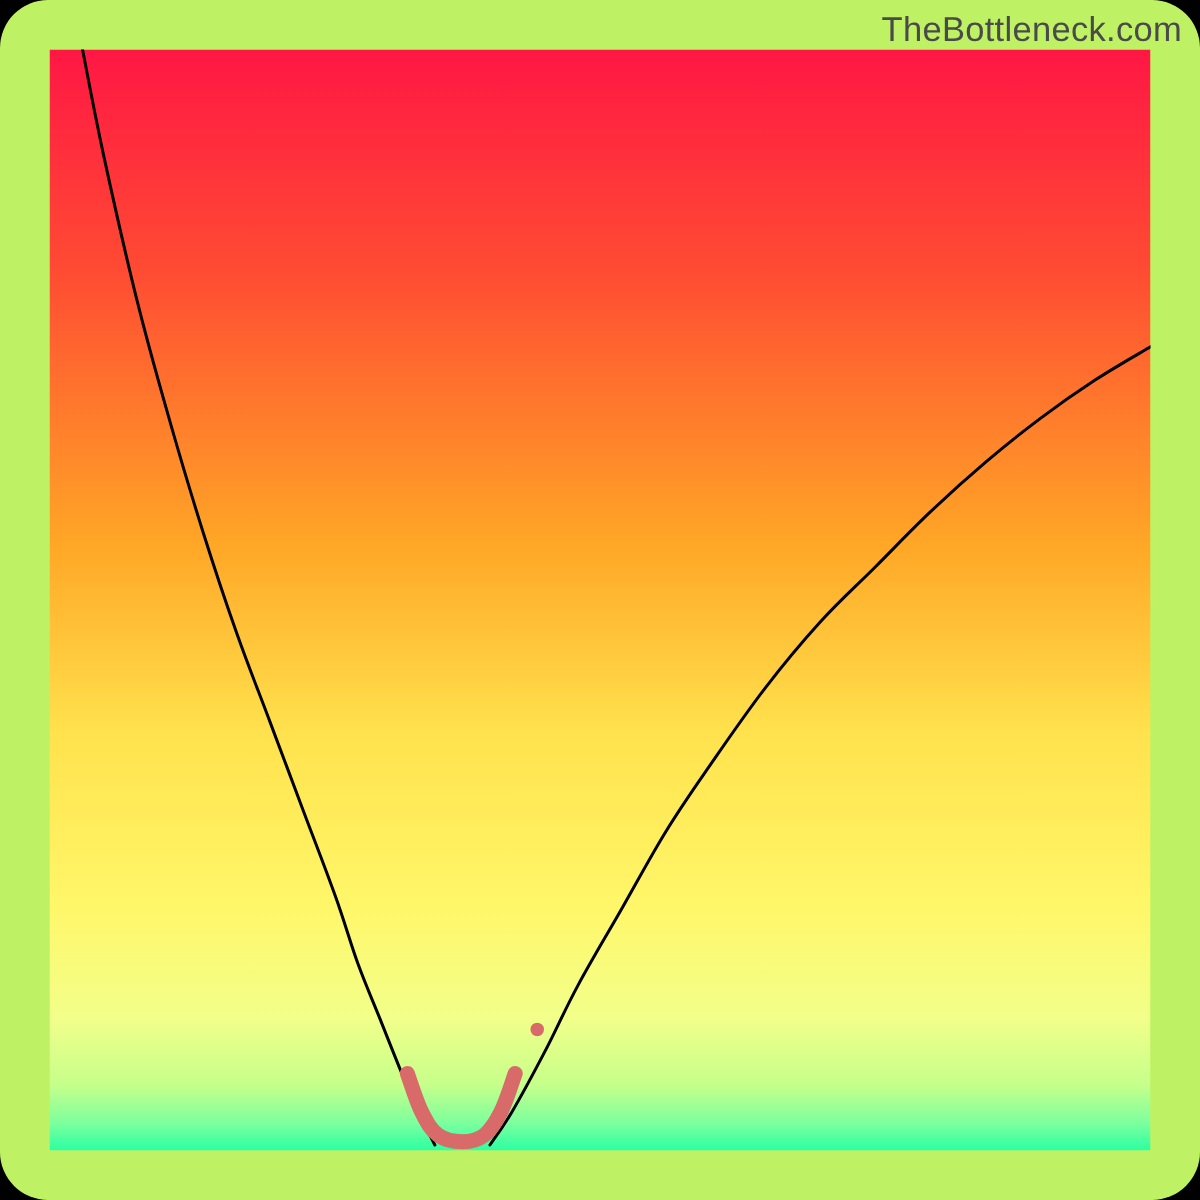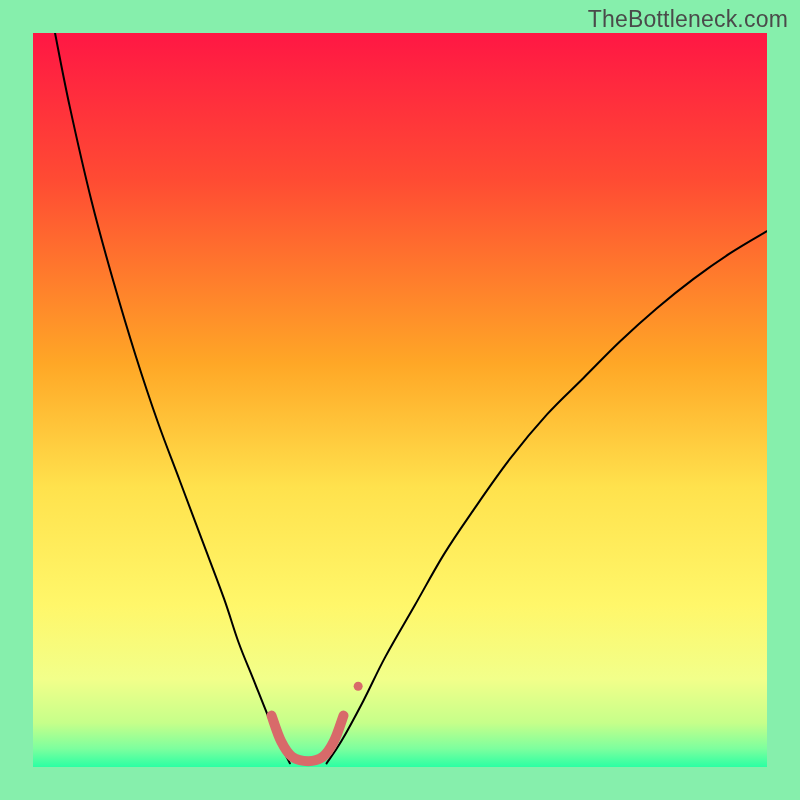--- a/index.html
+++ b/index.html
@@ -10,21 +10,22 @@
     overflow: hidden;
     background: #000;
     font-family: Arial, Helvetica, sans-serif;
   }
   .frame {
     position: absolute;
     top: 0;
     left: 0;
     width: 800px;
     height: 800px;
-    background: #86efac;
+    background: #bef264;
+    border-radius: 32px;
   }
   .plot {
     position: absolute;
     top: 33px;
     left: 33px;
     width: 734px;
     height: 734px;
     
   }
   .watermark {

